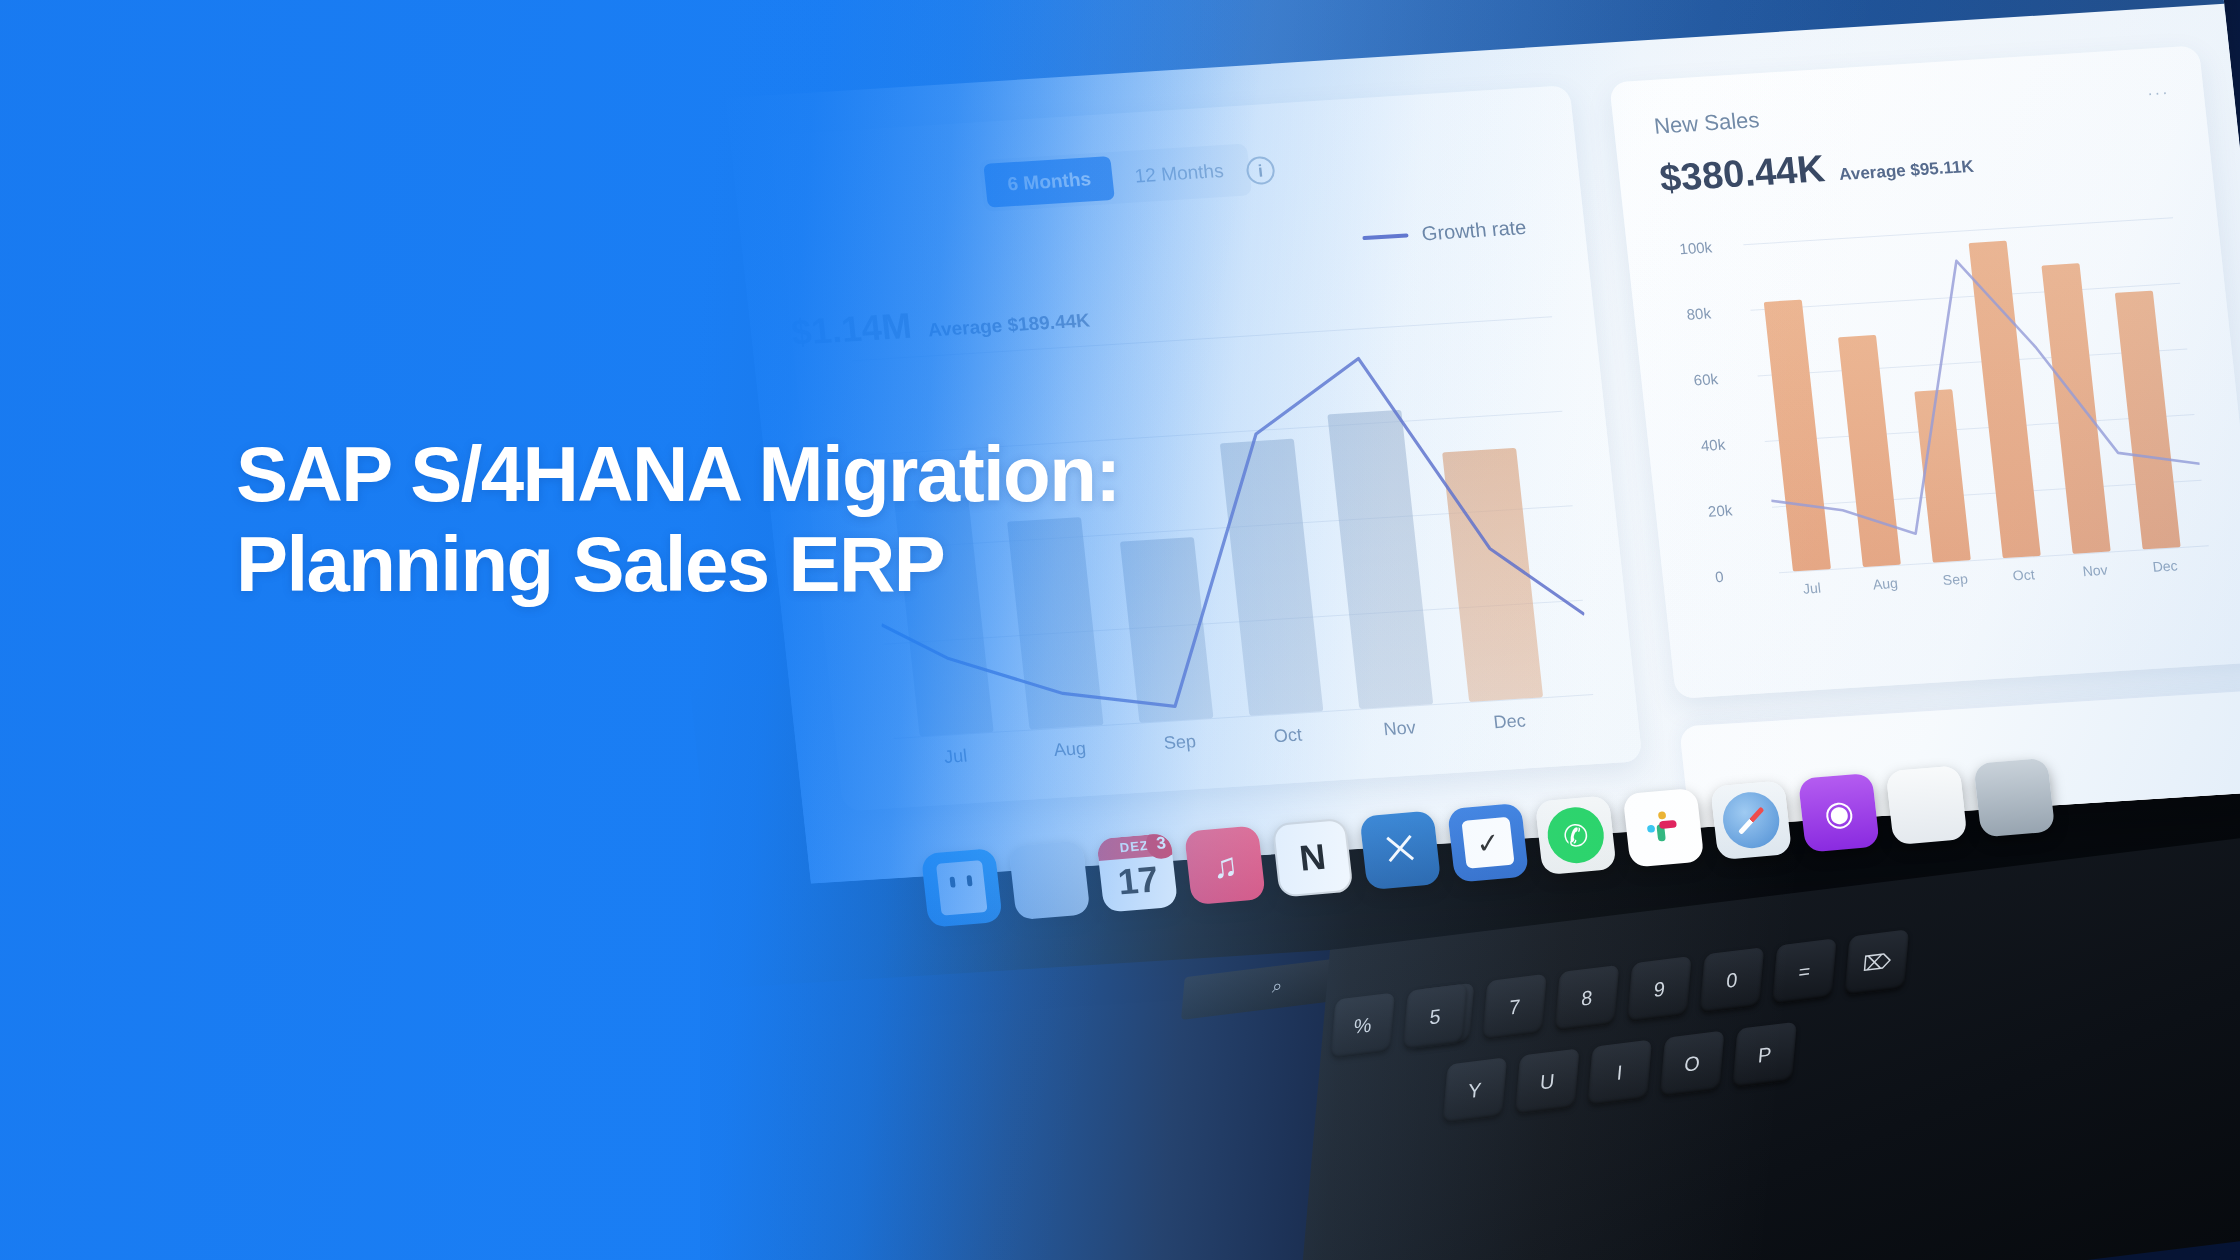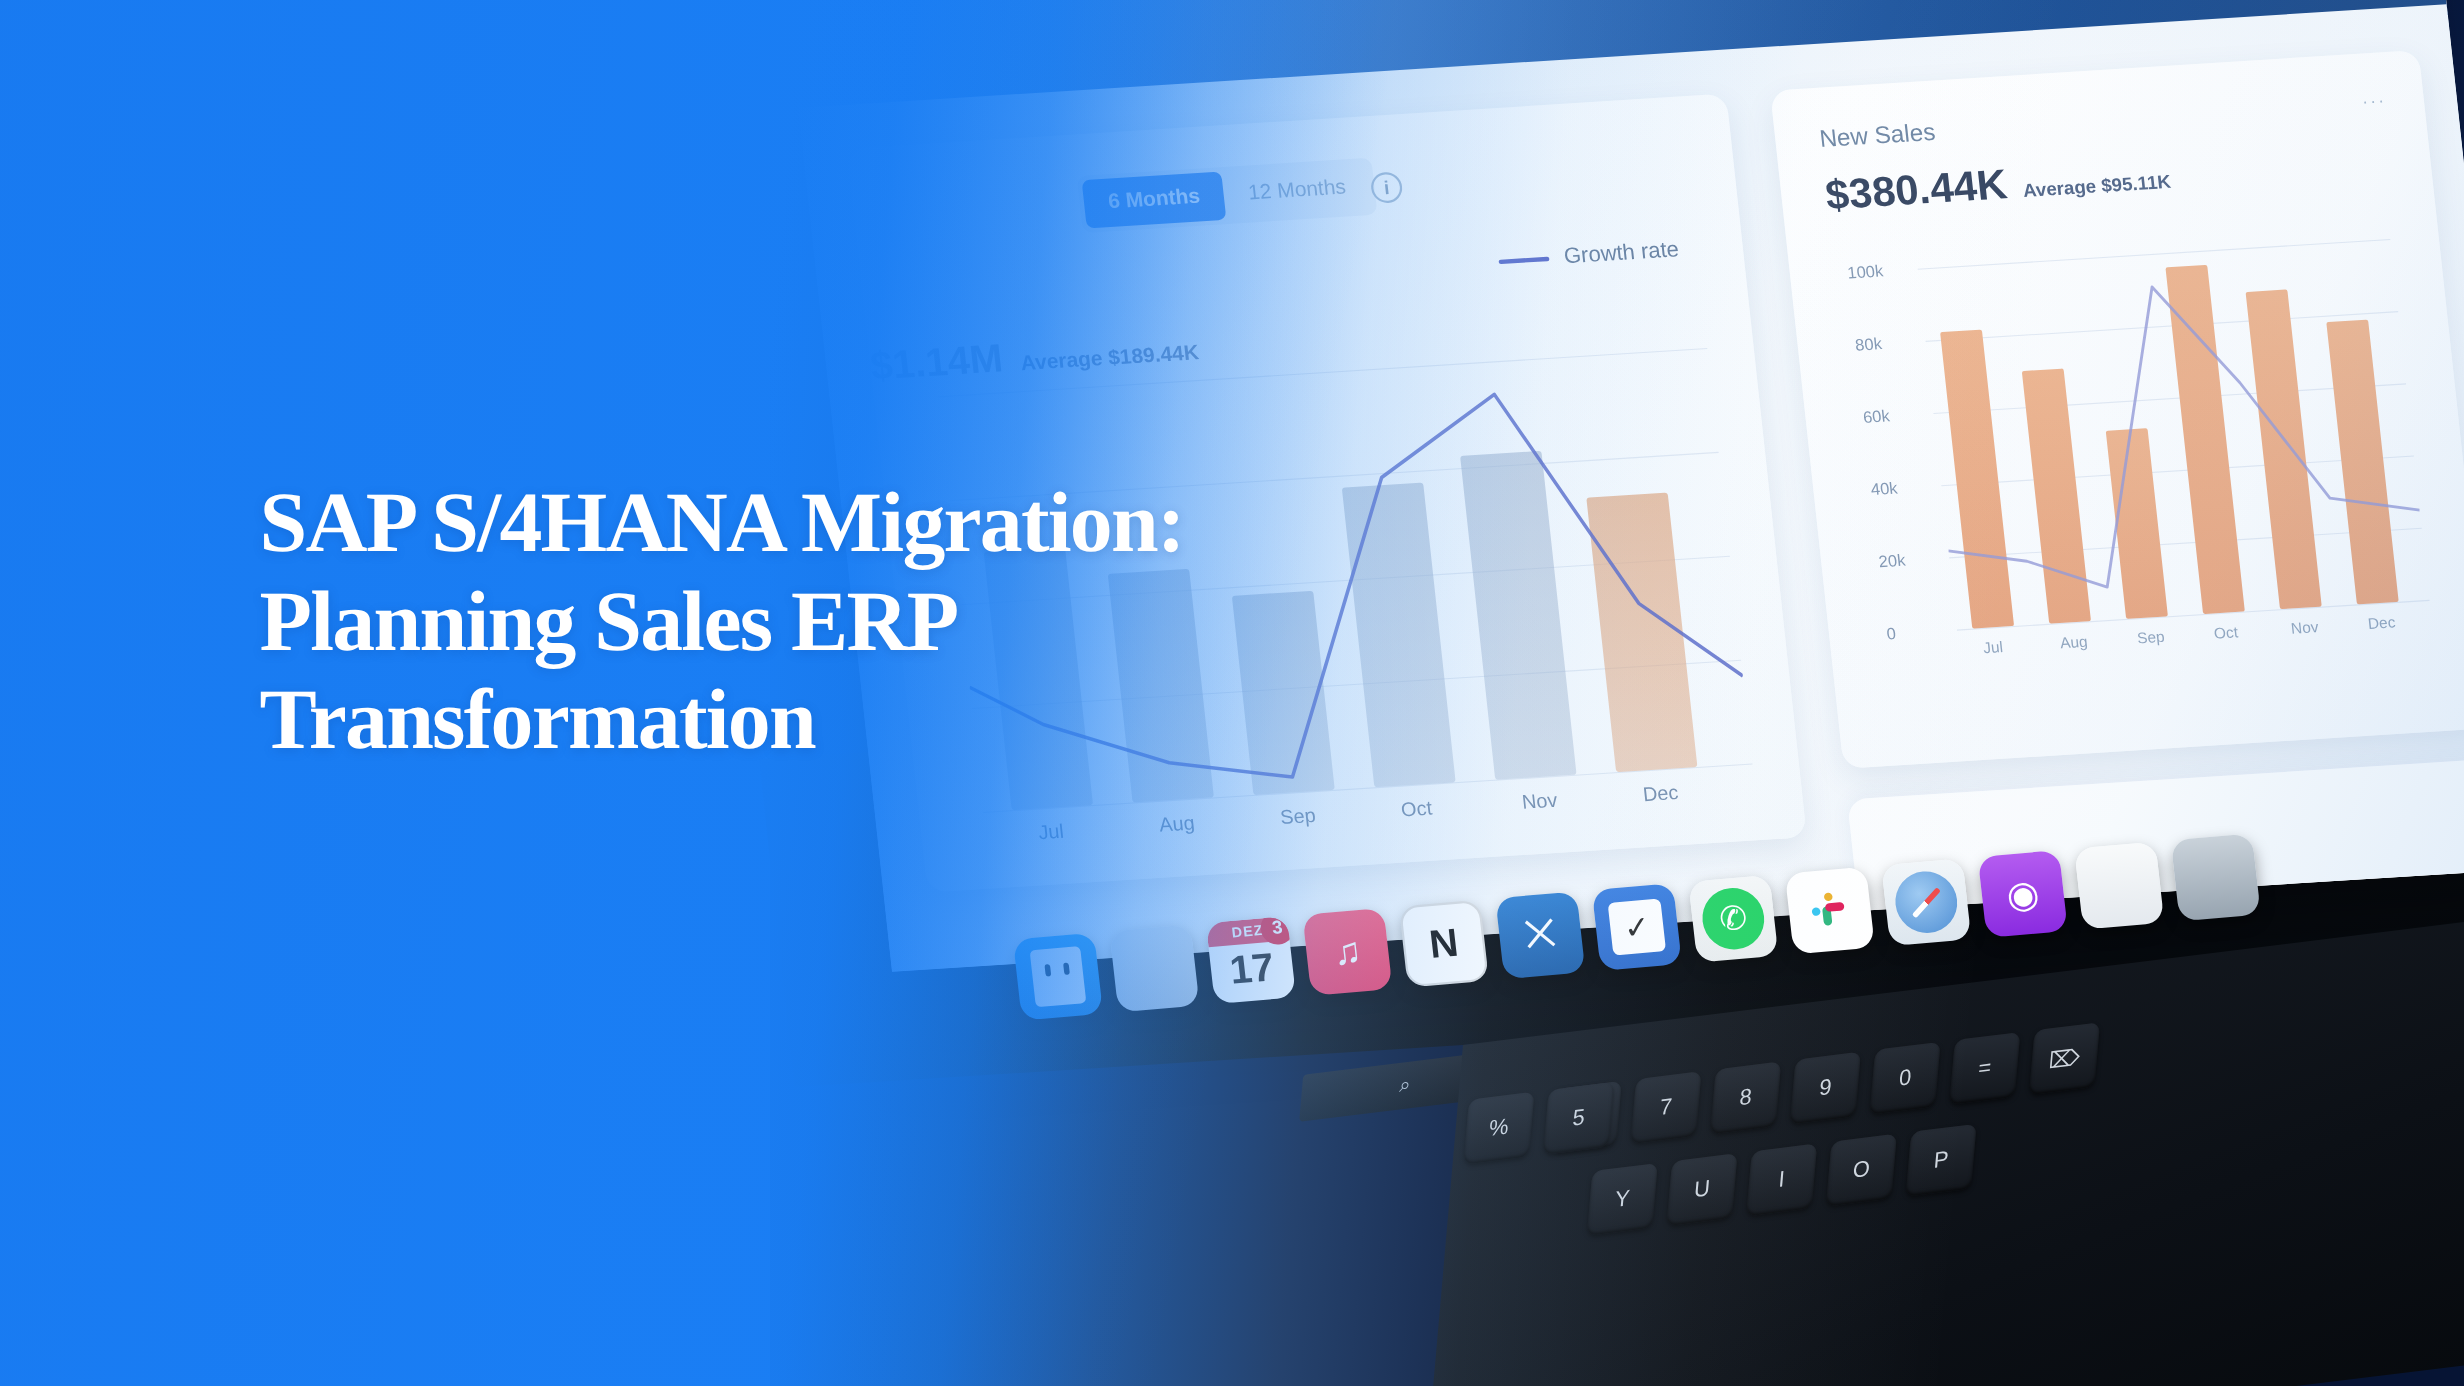--- a/index.html
+++ b/index.html
@@ -276,21 +276,21 @@
     position:absolute;
     left:236px; top:430px;
     width:1180px;
     color:#ffffff;
     font-size:78px;
     line-height:1.15;
     font-weight:bold;
     letter-spacing:-1.6px;
     text-shadow:0 2px 10px rgba(10,60,140,0.22);
   }
-  .headline .ln { display:block; white-space:nowrap;font-family:Liberation Serif, serif; }
+  .headline .ln { display:block; white-space:nowrap; }
 </style>
 </head>
 <body>
 
 <div class="canvas">
 
   <div class="photo">
 
     <div class="desk"></div>
     <div class="purple-glow"></div>
@@ -487,16 +487,15 @@
     </div>
 
   </div>
 
   <div class="brand-overlay"></div>
   <div class="brand-soft"></div>
 
   <div class="headline">
     <span class="ln">SAP S/4HANA Migration:</span>
     <span class="ln">Planning Sales ERP</span>
-    <span class="ln">Transformation</span>
   </div>
 
 </div>
 
 </body></html>

